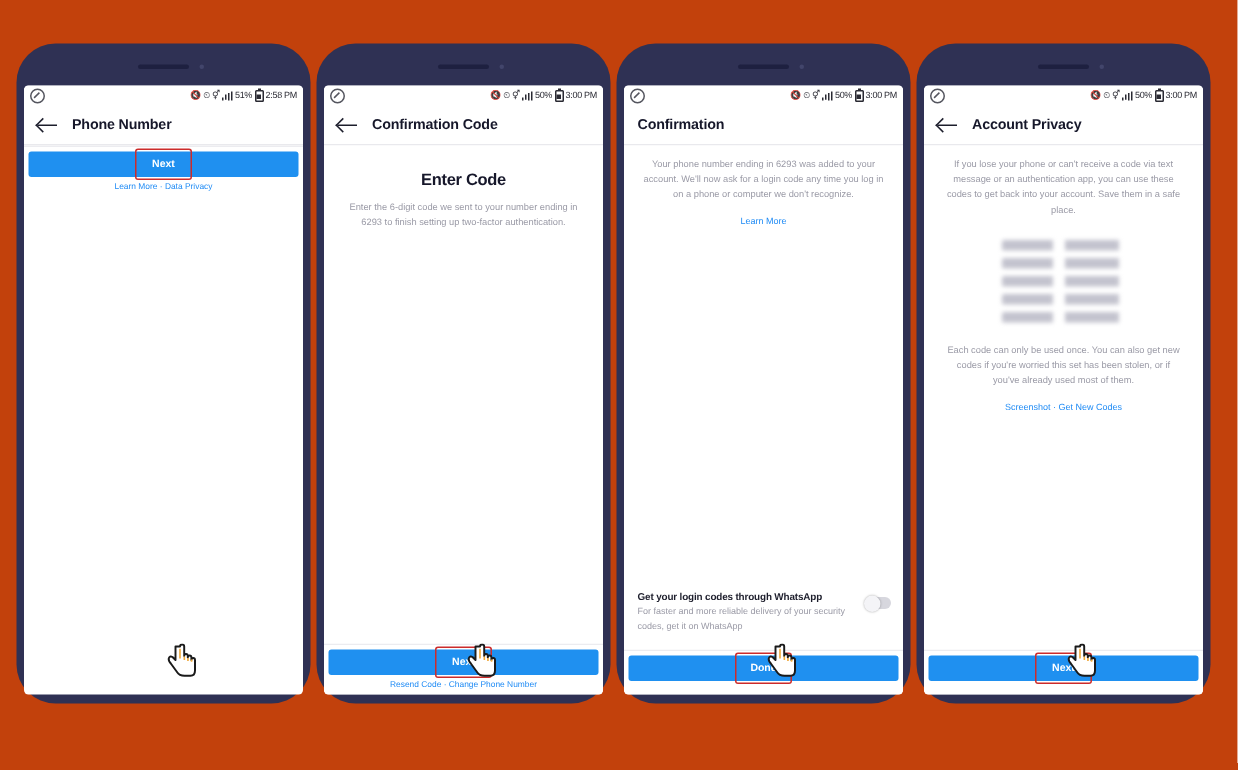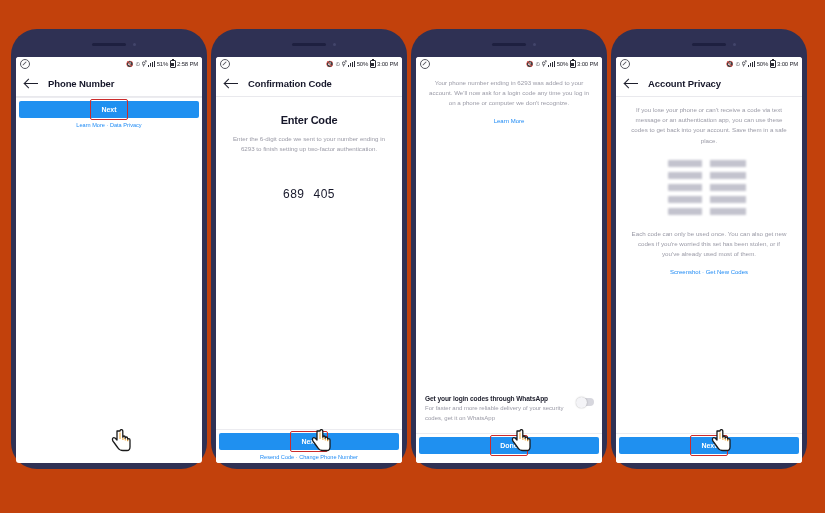--- a/index.html
+++ b/index.html
@@ -436,25 +436,20 @@
 
       <div class="appbar">
         <div class="back-arrow"></div>
         <div class="appbar-title">Confirmation Code</div>
       </div>
 
       <div class="body">
         <div class="headline">Enter Code</div>
         <div class="subtext">Enter the 6-digit code we sent to your number ending in 6293 to finish setting up two-factor authentication.</div>
 
-        <div class="code-row">
-          <span class="code-group">689</span>
-          <span class="code-gap"></span>
-          <span class="code-group">405</span>
-        </div>
       </div>
 
       <div class="bottom">
         <div class="cta">
           <span>Next</span>
           <span class="cta-hl"></span>
         </div>
         <div class="footlinks">Resend Code · Change Phone Number</div>
       </div>
     </div>
@@ -480,20 +475,23 @@
           <span class="sb-ico">🔇</span>
           <span class="sb-ico">⏲</span>
           <span class="sb-ico">⚥</span>
           <span class="sig"></span>
           <span>50%</span>
           <span class="batt"></span>
           <span>3:00 PM</span>
         </div>
       </div>
 
+      <div class="appbar noback">
+        <div class="appbar-title">Confirmation</div>
+      </div>
 
       <div class="body">
         <div class="subtext">Your phone number ending in 6293 was added to your account. We'll now ask for a login code any time you log in on a phone or computer we don't recognize.</div>
         <span class="link">Learn More</span>
 
         <div class="wa-row">
           <div class="wa-texts">
             <div class="wa-title">Get your login codes through WhatsApp</div>
             <div class="wa-sub">For faster and more reliable delivery of your security codes, get it on WhatsApp</div>
           </div>

